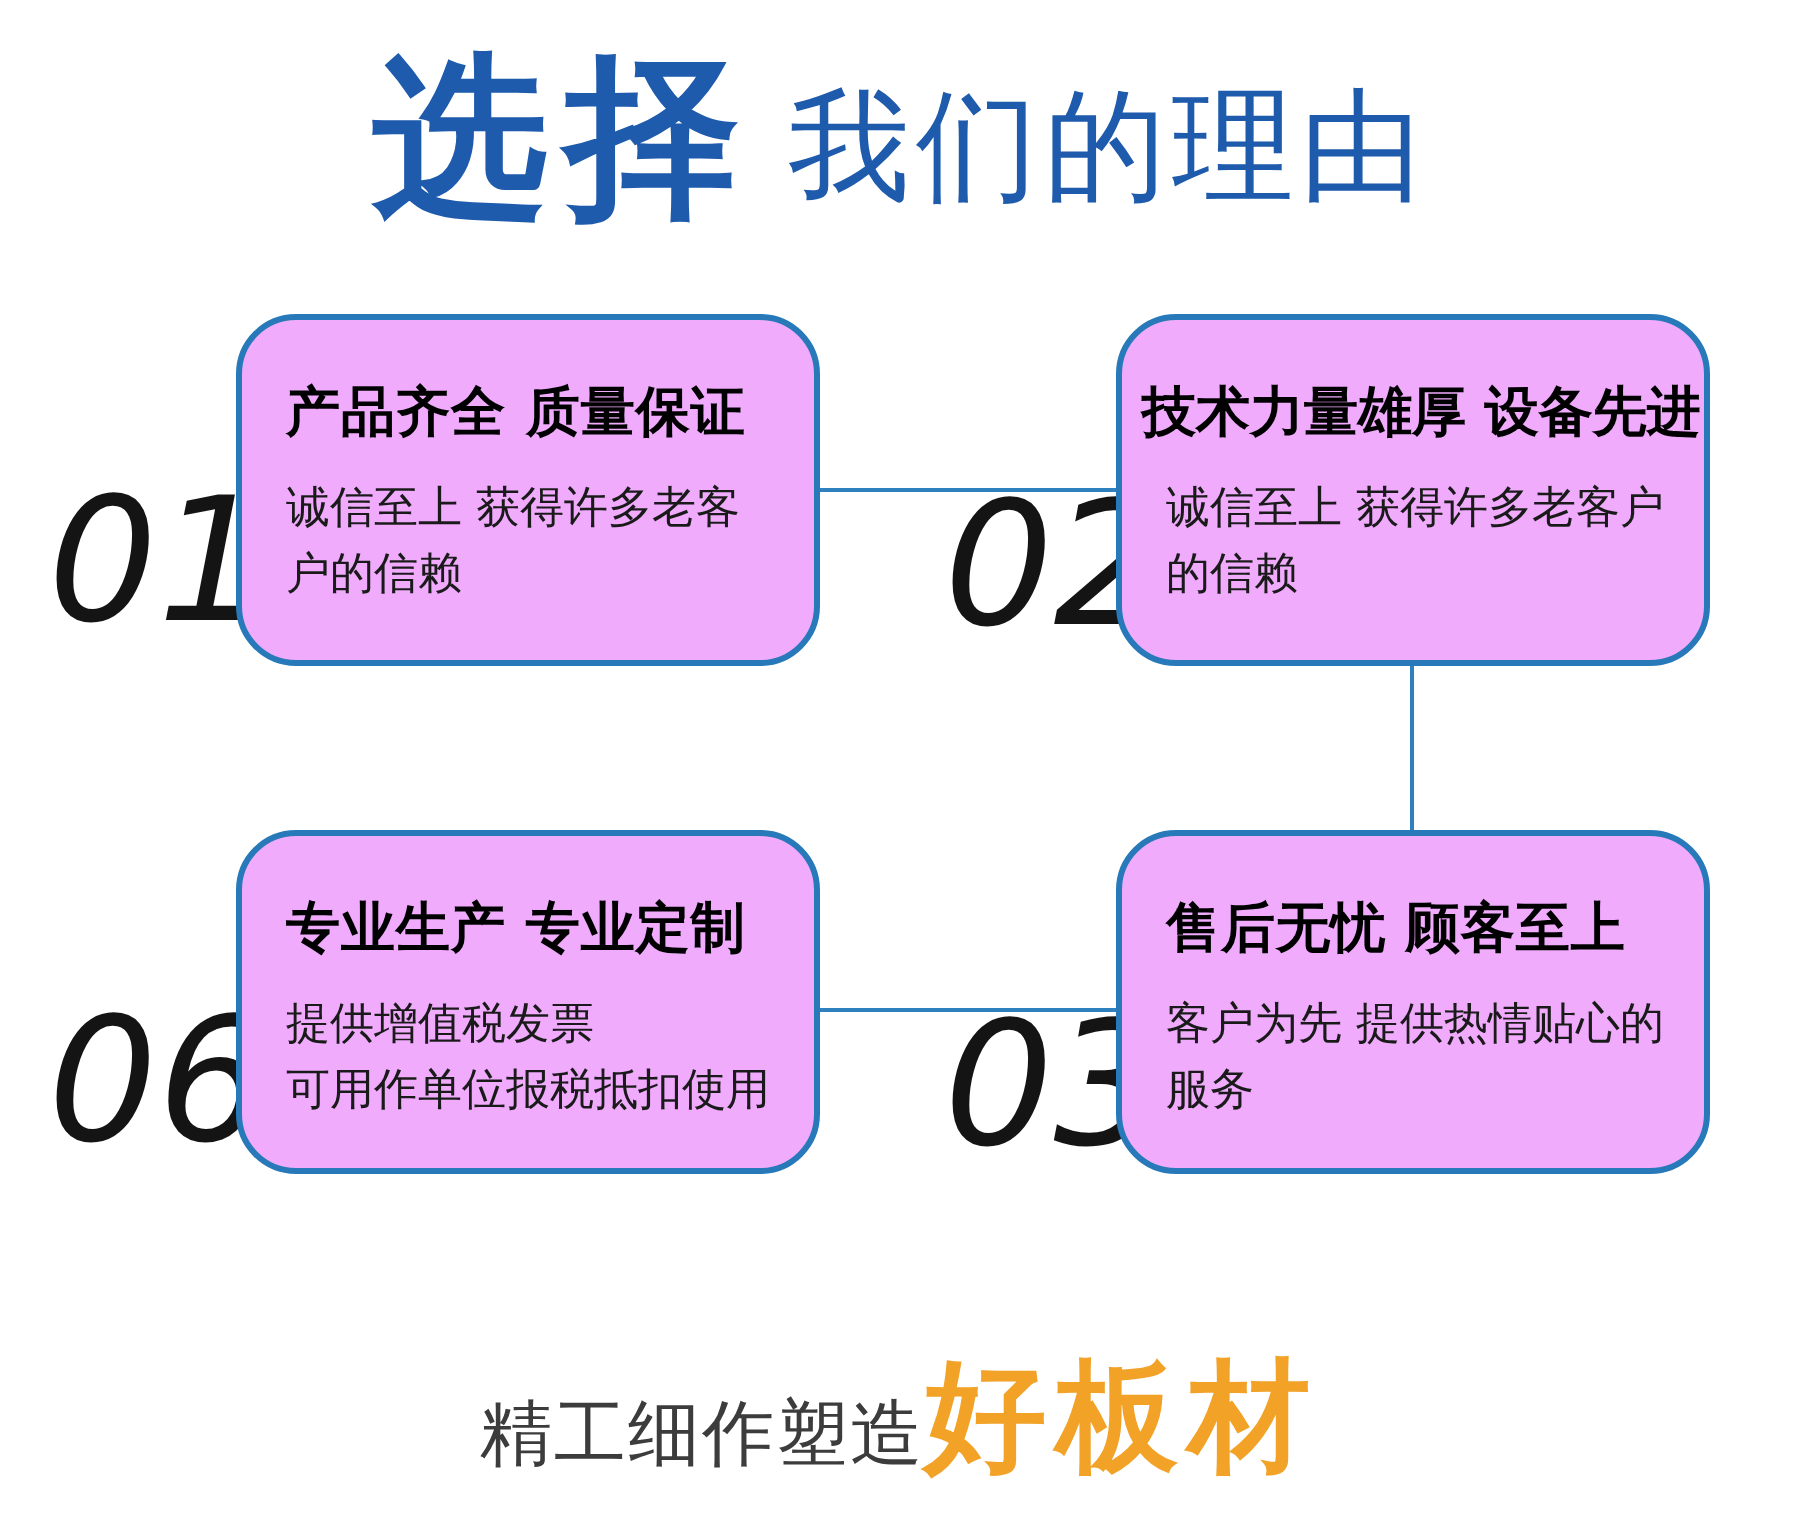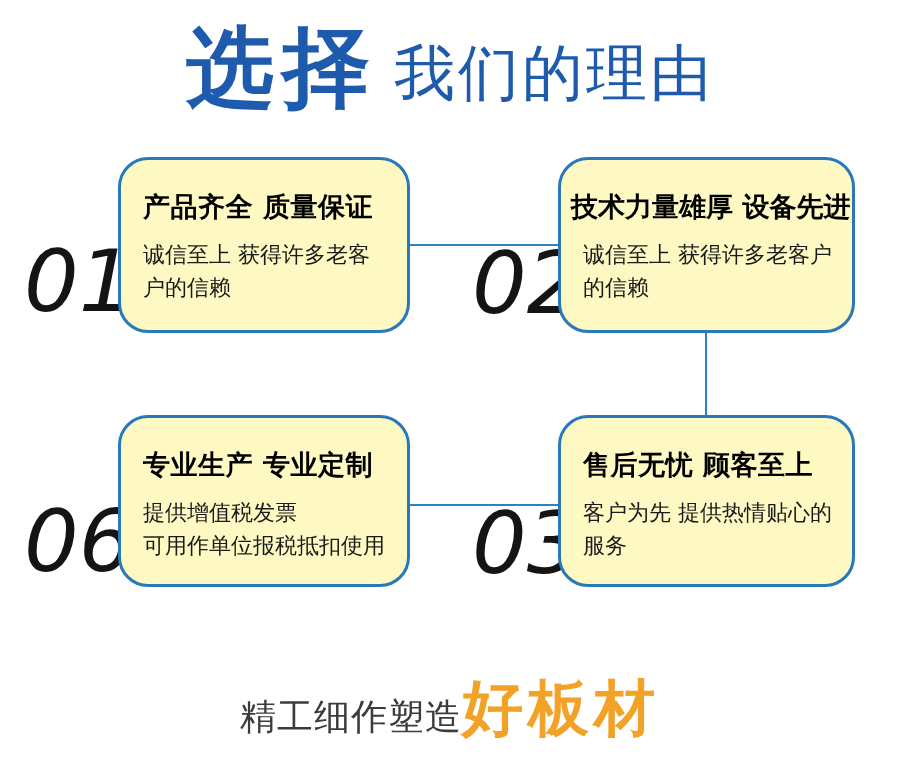--- a/index.html
+++ b/index.html
@@ -18,21 +18,20 @@
 
   
   .header {
     position: absolute;
     top: 26px;
     left: 0;
     width: 100%;
     display: flex;
     justify-content: center;
     align-items: flex-end;
-    font-family: Liberation Serif, serif;
   }
   .header .title-strong {
     font-size: 88px;
     line-height: 0.98;
     font-weight: 700;
     letter-spacing: 8px;
     color: #1e5bad;
   }
   .header .title-rest {
     font-size: 61px;
@@ -41,21 +40,21 @@
     letter-spacing: 3px;
     color: #1e5bad;
     margin-left: 16px;
     margin-bottom: 8px;
   }
 
   
   .card {
     position: absolute;
     box-sizing: border-box;
-    background: #fef9c3;
+    background: #f0abfc;
     border: 3px solid #2879ba;
     border-radius: 30px;
     padding: 32px 16px 0 22px;
   }
   .card-1 { left: 118px; top: 157px; width: 292px; height: 176px; }
   .card-2 { left: 558px; top: 157px; width: 297px; height: 176px; }
   .card-3 { left: 558px; top: 415px; width: 297px; height: 172px; }
   .card-4 { left: 118px; top: 415px; width: 292px; height: 172px; }
 
   .card h3 {

